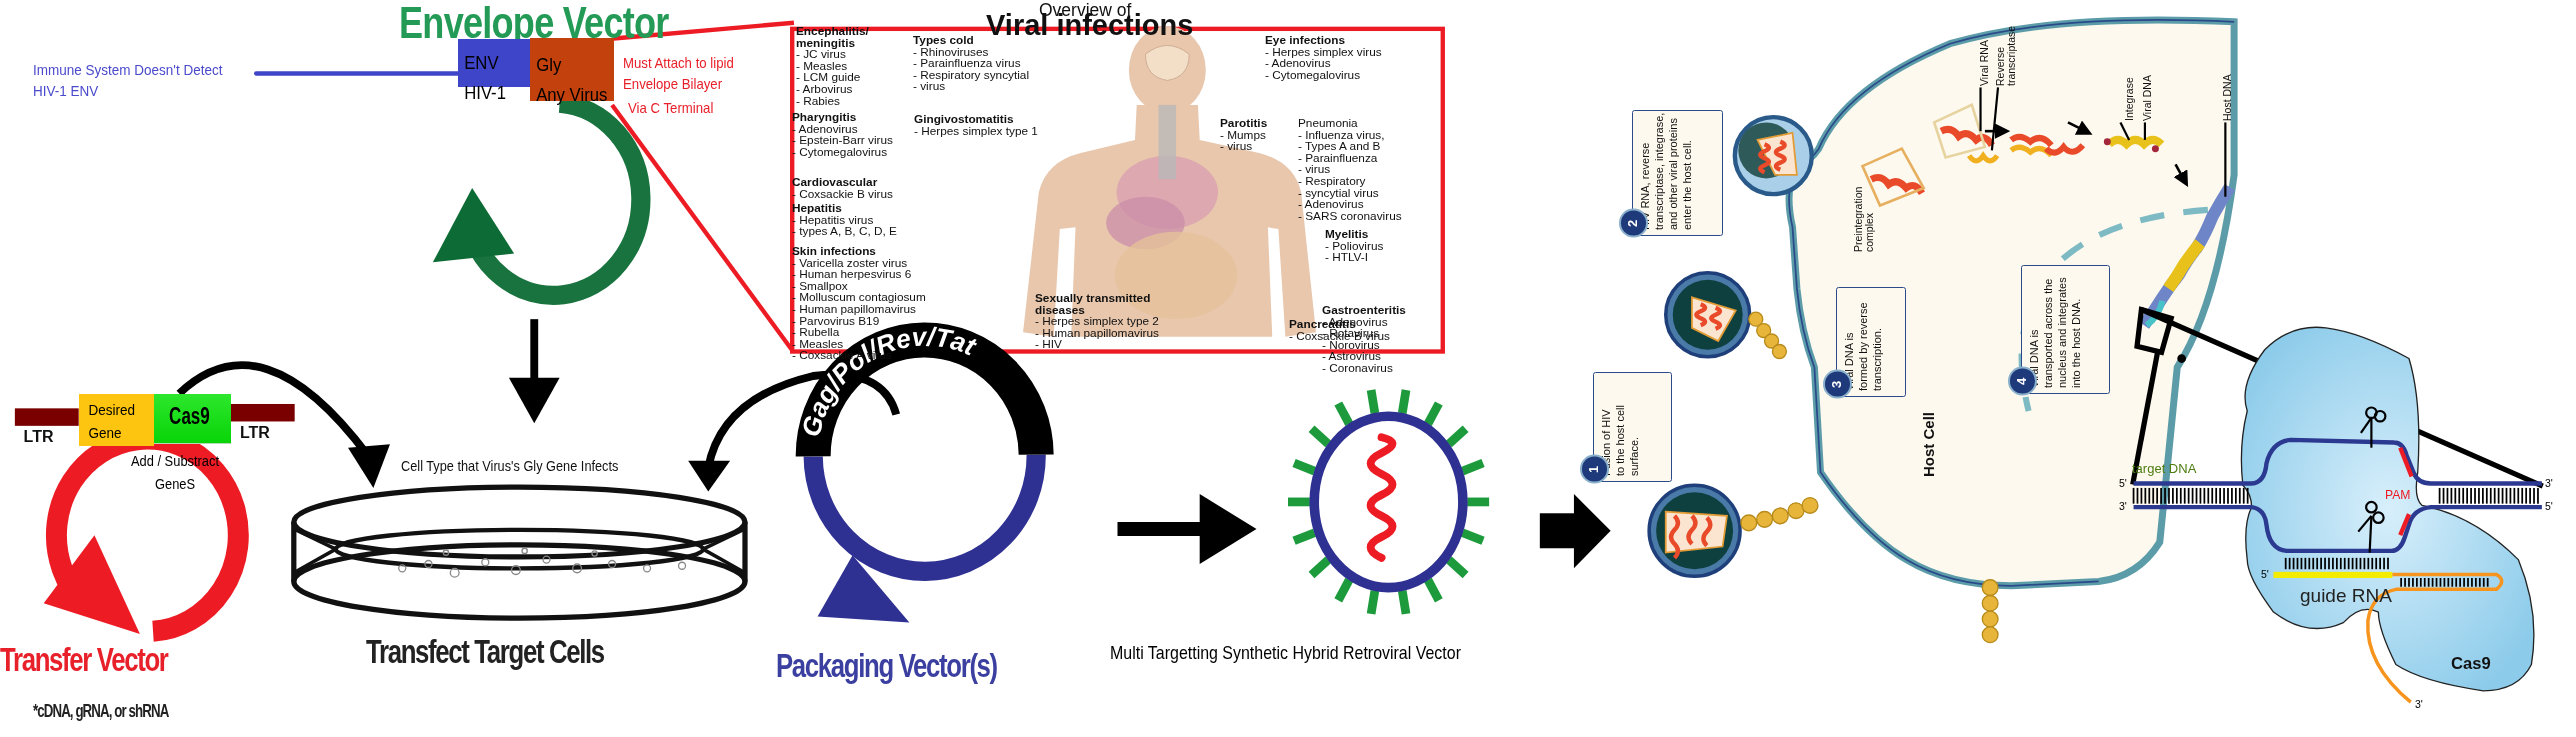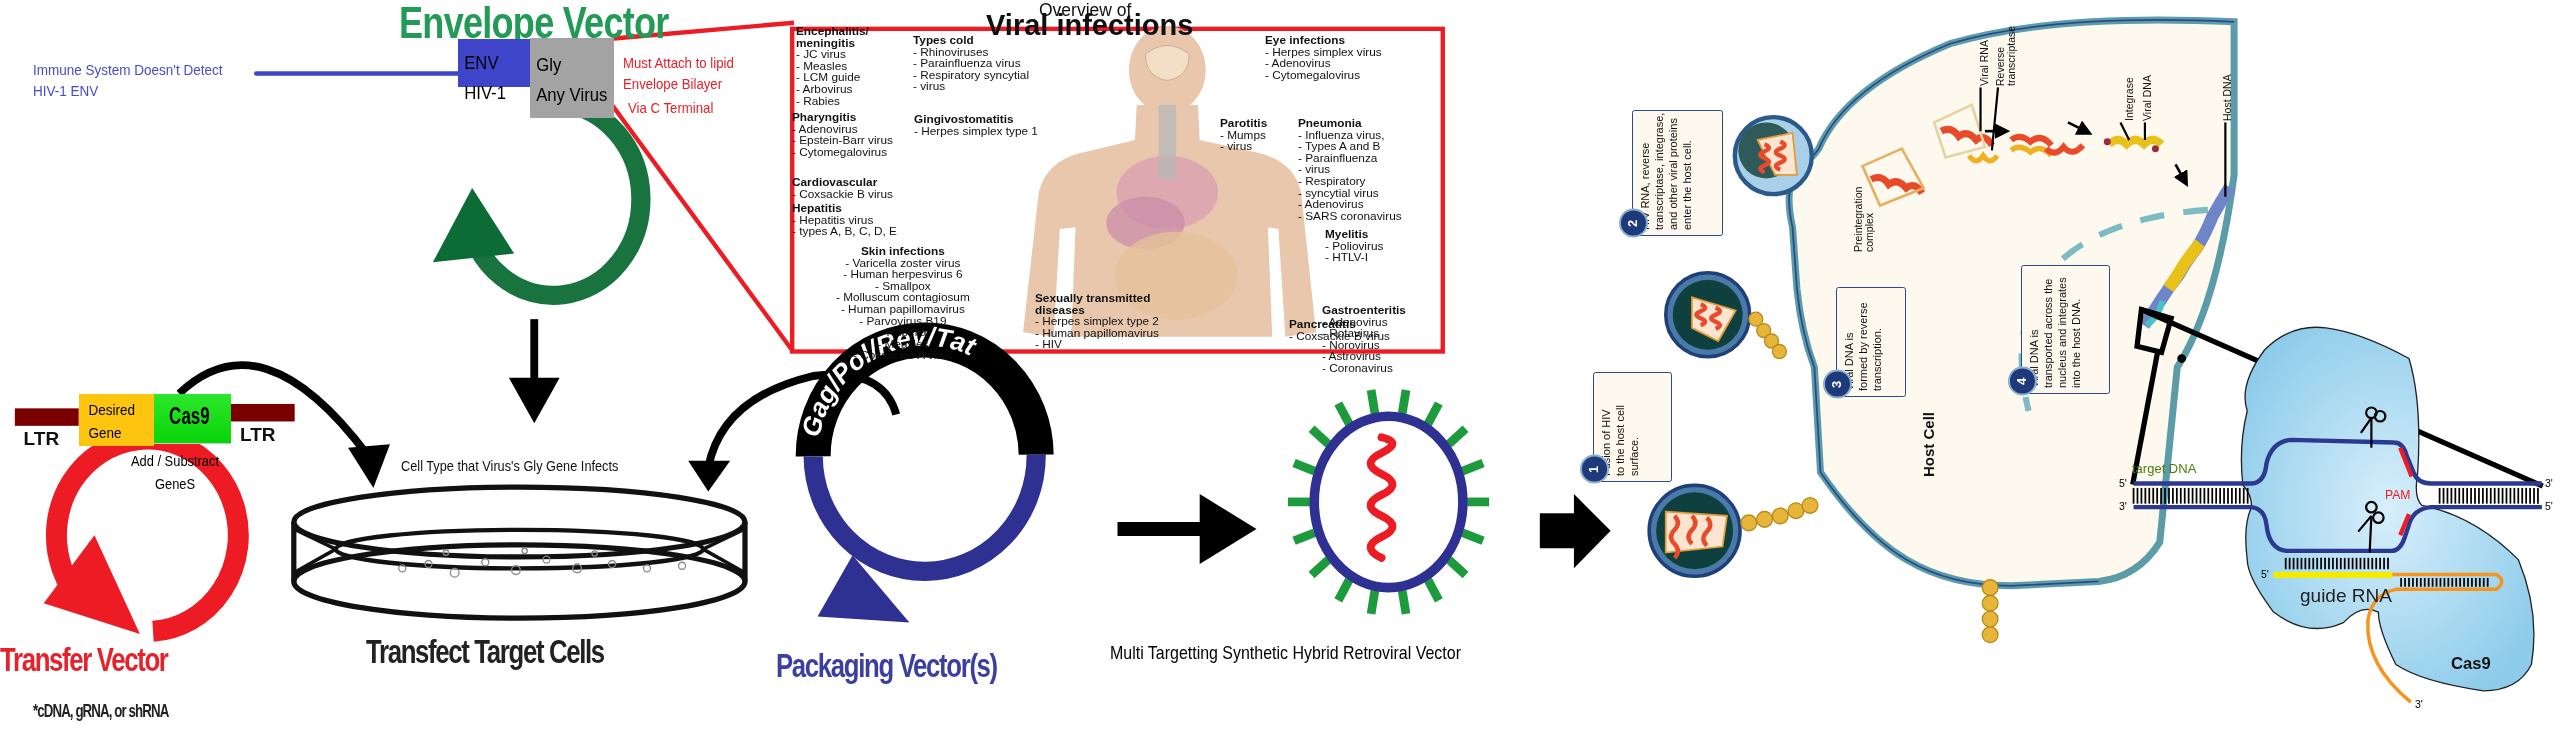--- a/index.html
+++ b/index.html
@@ -1,32 +1,32 @@
 <!DOCTYPE html>
 <html style="font-size:14px"><head>
 <meta charset="utf-8">
 <style>
   html, body { margin: 0; padding: 0; background: #ffffff; }
   body { width: 2576px; height: 738px; position: relative; overflow: hidden; font-family: "Liberation Sans", sans-serif; }
   .abs { position: absolute; }
   .t-immune { left: 33px; top: 59px; color: #4a4acd; font-size: 15px; line-height: 21px; transform: scaleX(0.9); transform-origin: left top; }
   .t-env-title { left: 399px; top: -1.7px; color: #239a55; font-size: 44px; font-weight: bold; letter-spacing: -0.9px; transform: scaleX(0.82); transform-origin: left top; filter: blur(0.5px); }
   .env-box { left: 458px; top: 39px; width: 72px; height: 48px; background: #3f45c8; }
-  .gly-box { left: 530px; top: 38px; width: 84px; height: 80px; background: #a3a3a3; }
+  .gly-box { left: 530px; top: 38px; width: 84px; height: 63px; background: #c2410c; }
   .box-text { font-size: 19px; line-height: 30px; color: #000; padding-left: 7px; padding-top: 8.7px; transform: scaleX(0.88); transform-origin: left top; white-space: nowrap; }
   .t-must { left: 623px; top: 52px; color: #e8202a; font-size: 15px; line-height: 21px; transform: scaleX(0.88); transform-origin: left top; }
   .t-via { left: 628px; top: 99px; color: #e8202a; font-size: 15px; transform: scaleX(0.88); transform-origin: left top; }
   .vtitle1 { left: 1039px; top: 0px; font-size: 17.5px; color: #111; }
   .vtitle2 { left: 986px; top: 8.7px; font-size: 29px; font-weight: bold; color: #111; }
   .vt { font-size: 11.8px; line-height: 11.6px; color: #111; white-space: nowrap; }
   .dg-box { left: 79px; top: 394px; width: 75px; height: 52px; background: #fdc50f; }
   .cas9-box { left: 154px; top: 394px; width: 77px; height: 49px; background: linear-gradient(#2de72d, #08d408); border-bottom: 1.7px solid #b5d8b5; }
   .dg-text { font-size: 15px; line-height: 23px; padding: 3.5px 0 0 10.5px; transform: scaleX(0.9); transform-origin: left top; }
   .cas9-text { font-size: 23.6px; font-weight: bold; padding: 8.7px 0 0 21px; transform: scaleX(0.72); transform-origin: left top; }
-  .ltr-label { font-size: 19px; font-weight: bold; color: #111; }
+  .ltr-label { font-size: 16px; font-weight: bold; color: #111; }
   .t-add { left: 114px; top: 450px; font-size: 14px; line-height: 23px; text-align: center; width: 122px; transform: scaleX(0.92); }
   .t-celltype { left: 401px; top: 457px; font-size: 15px; color: #111; transform: scaleX(0.85); transform-origin: left top; white-space: nowrap; }
 
   .big-label { font-weight: bold; font-size: 33px; letter-spacing: -1.7px; filter: blur(0.4px); transform: scaleX(0.78); transform-origin: left top; white-space: nowrap; }
   .t-transfer { left: 0px; top: 641px; color: #e8202a; }
   .t-transfect { left: 366px; top: 633px; color: #222; }
   .t-packaging { left: 776px; top: 647px; color: #3b3fa0; }
   .t-cdna { left: 33px; top: 700px; font-size: 19px; font-weight: bold; color: #222; letter-spacing: -1.3px; transform: scaleX(0.7); transform-origin: left top; filter: blur(0.3px); white-space: nowrap; }
   .t-multi { left: 1110px; top: 642px; font-size: 19px; color: #000; transform: scaleX(0.84); transform-origin: left top; white-space: nowrap; }
 
@@ -449,21 +449,21 @@
     <div class="abs vt" style="left: 914px; top: 114px;">
       <div style="font-weight: bold;">Gingivostomatitis</div>
       <div>- Herpes simplex type 1</div>
     </div>
     <div class="abs vt" style="left: 1220px; top: 118px;">
       <div style="font-weight: bold;">Parotitis</div>
       <div>- Mumps</div>
       <div>- virus</div>
     </div>
     <div class="abs vt" style="left: 1298px; top: 118px;">
-      <div style="font-weight: bold;">Pneumonia</div>
+      <div style="font-weight: normal;">Pneumonia</div>
       <div>- Influenza virus,</div>
       <div>- Types A and B</div>
       <div>- Parainfluenza</div>
       <div>- virus</div>
       <div>- Respiratory</div>
       <div>- syncytial virus</div>
       <div>- Adenovirus</div>
       <div>- SARS coronavirus</div>
     </div>
     <div class="abs vt" style="left: 792px; top: 177px;">
@@ -473,21 +473,21 @@
     <div class="abs vt" style="left: 792px; top: 203px;">
       <div style="font-weight: bold;">Hepatitis</div>
       <div>- Hepatitis virus</div>
       <div>- types A, B, C, D, E</div>
     </div>
     <div class="abs vt" style="left: 1325px; top: 229px;">
       <div style="font-weight: bold;">Myelitis</div>
       <div>- Poliovirus</div>
       <div>- HTLV-I</div>
     </div>
-    <div class="abs vt" style="left: 836px; top: 246px; text-align: center;">
+    <div class="abs vt" style="left: 792px; top: 246px;">
       <div style="font-weight: bold;">Skin infections</div>
       <div>- Varicella zoster virus</div>
       <div>- Human herpesvirus 6</div>
       <div>- Smallpox</div>
       <div>- Molluscum contagiosum</div>
       <div>- Human papillomavirus</div>
       <div>- Parvovirus B19</div>
       <div>- Rubella</div>
       <div>- Measles</div>
       <div>- Coxsackie A virus</div>

